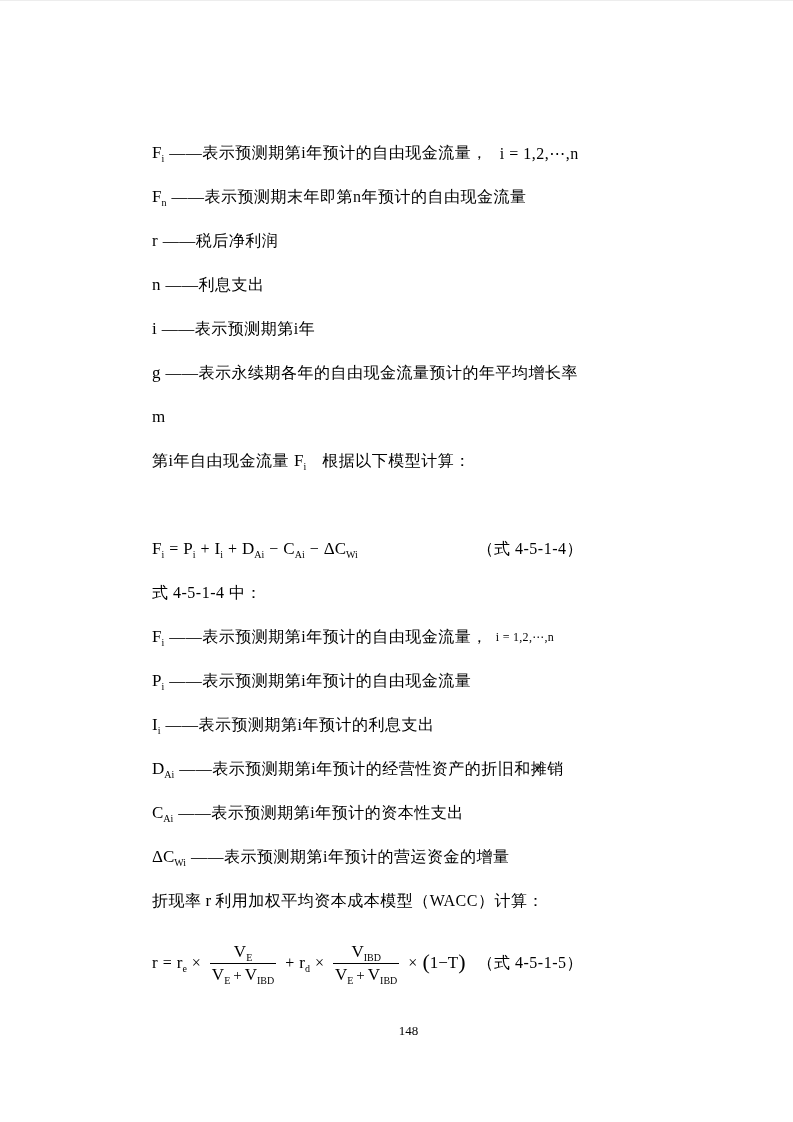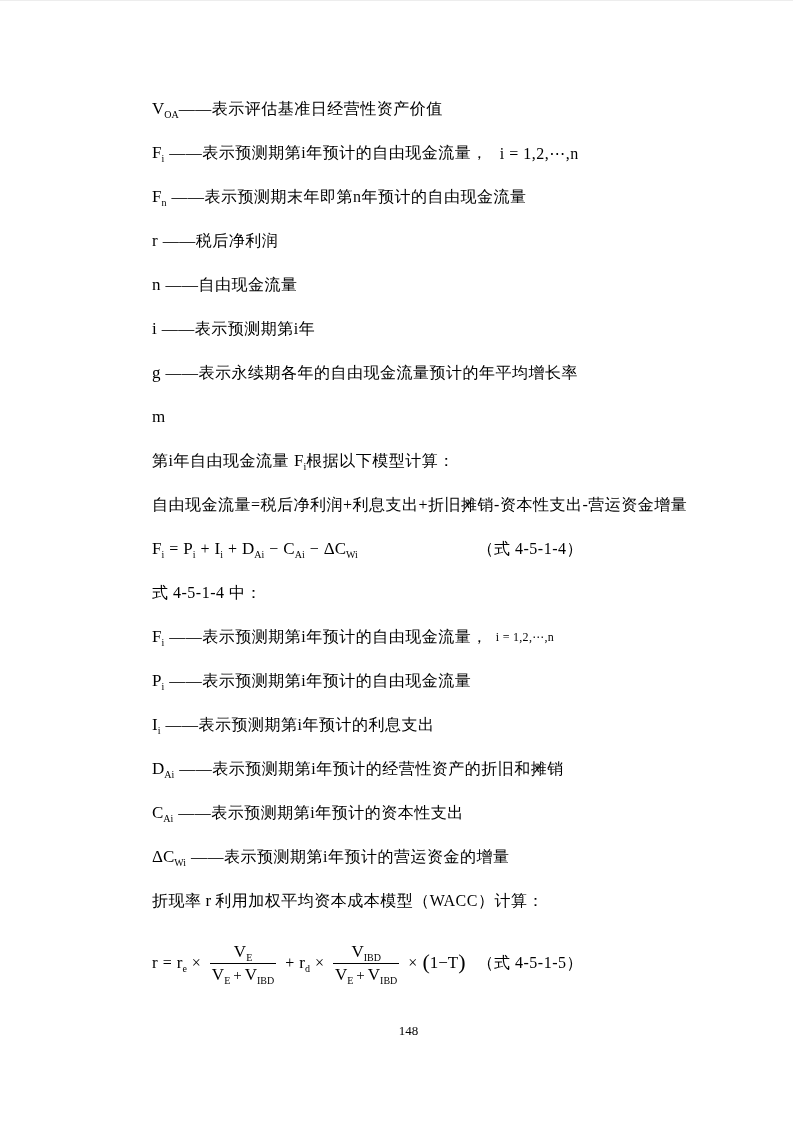--- a/index.html
+++ b/index.html
@@ -97,60 +97,56 @@
     font-size: 22px;
     font-weight: 400;
     position: relative;
     top: -1px;
   }
   .pre-cn {
     margin-right: 5px;
     font-family: Liberation Serif, serif;
   }
   .post-cn {
-    margin-left: 0;
+    margin-left: 16px;
   }
   .page-number {
     position: absolute;
     top: 1022px;
     left: 12px;
     width: 100%;
     text-align: center;
     font-size: 13px;
   }
 </style>
 </head>
 <body>
 
 <div class="page">
 
-  <div class="row" style="top:86px">
-    <span class="sym"><span>V</span><sub>OA</sub></span>
-    <span class="cn">——表示评估基准日经营性资产价值</span>
-  </div>
 
   <div class="row" style="top:130px">
     <span class="sym gap"><span>F</span><sub>i</sub></span>
     <span class="cn">——表示预测期第i年预计的自由现金流量，</span>
     <span class="sym tail">i = 1,2,⋯,n</span>
   </div>
 
   <div class="row" style="top:174px">
     <span class="sym gap"><span>F</span><sub>n</sub></span>
     <span class="cn">——表示预测期末年即第n年预计的自由现金流量</span>
   </div>
 
   <div class="row" style="top:218px">
     <span class="sym gap">r</span>
     <span class="cn">——税后净利润</span>
   </div>
 
   <div class="row" style="top:262px">
     <span class="sym gap">n</span>
-    <span class="cn">——自由现金流量</span>
+    <span class="cn">——利息支出</span>
   </div>
 
   <div class="row" style="top:306px">
     <span class="sym gap">i</span>
     <span class="cn">——表示预测期第i年</span>
   </div>
 
   <div class="row" style="top:350px">
     <span class="sym gap">g</span>
     <span class="cn">——表示永续期各年的自由现金流量预计的年平均增长率</span>
@@ -159,23 +155,20 @@
   <div class="row" style="top:394px">
     <span class="sym">m</span>
   </div>
 
   <div class="row" style="top:438px">
     <span class="cn pre-cn">第i年自由现金流量</span>
     <span class="sym"><span>F</span><sub>i</sub></span>
     <span class="cn post-cn">根据以下模型计算：</span>
   </div>
 
-  <div class="row" style="top:482px">
-    <span class="cn">自由现金流量=税后净利润+利息支出+折旧摊销-资本性支出-营运资金增量</span>
-  </div>
 
   <div class="row" style="top:526px">
     <span class="sym"><span>F</span><sub>i</sub></span>
     <span class="sym op">=</span>
     <span class="sym"><span>P</span><sub>i</sub></span>
     <span class="sym op">+</span>
     <span class="sym"><span>I</span><sub>i</sub></span>
     <span class="sym op">+</span>
     <span class="sym"><span>D</span><sub>Ai</sub></span>
     <span class="sym op">−</span>

